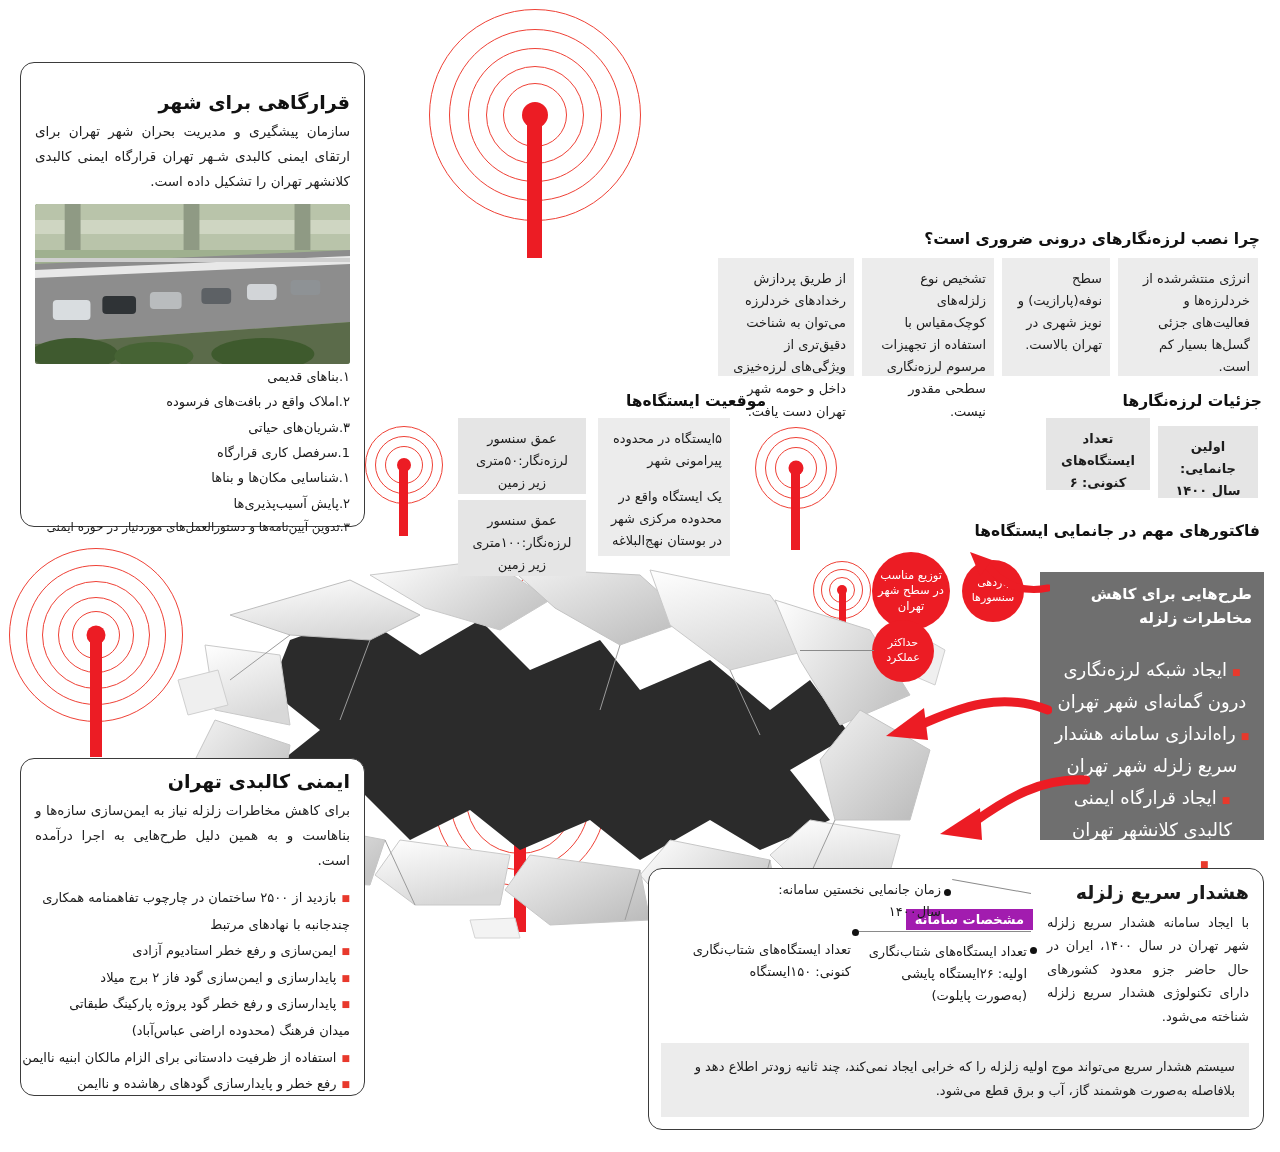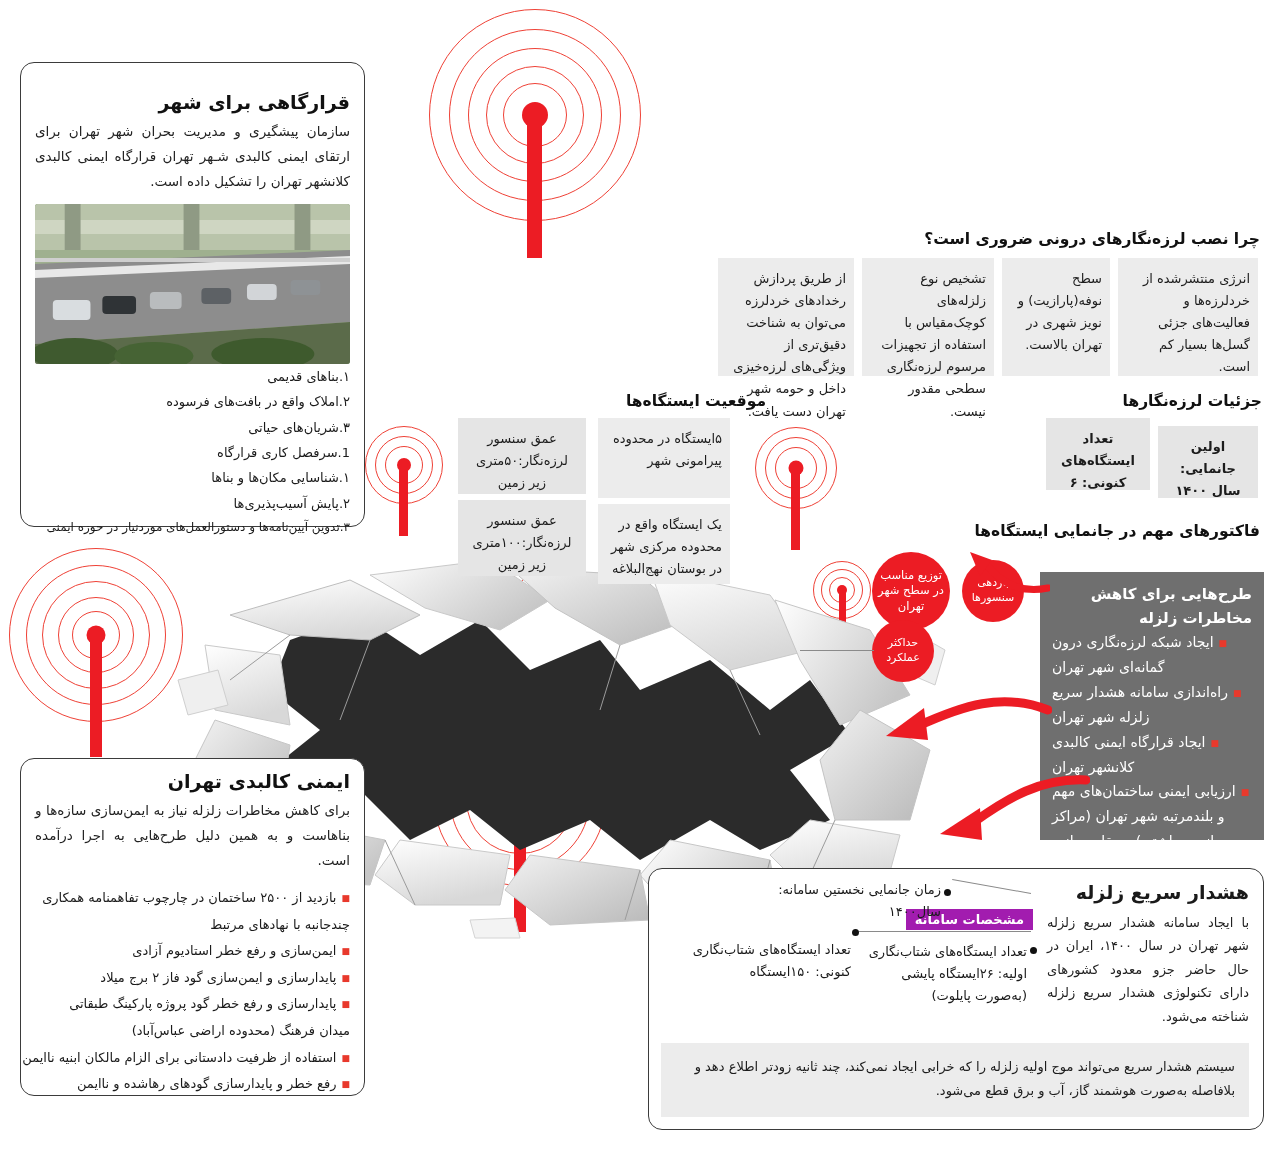--- a/index.html
+++ b/index.html
@@ -39,21 +39,21 @@
     background:#e5e5e5;font-size:13px;line-height:1.7;text-align:center;
     padding:10px 9px;color:#1c1c1c;
   }
   .sec-head{
     font-weight:bold;font-size:15.5px;text-align:right;color:#111;
   }
   .dark-panel{
     background:#6f6f6f;color:#fff;padding:10px 12px;
   }
   .dark-panel .dp-title{font-weight:bold;font-size:15px;line-height:1.6;text-align:right;color:#fff;}
-  .dark-panel .dp-list{font-size:14px;line-height:1.78;text-align:left;margin-top:0;}
+  .dark-panel .dp-list{font-size:18px;line-height:1.78;text-align:center;margin-top:24px;}
   .dp-list div::before{content:"\25A0";color:#e8392c;font-size:9px;margin-left:5px;vertical-align:1px;}
   .list-red div::before{content:"\25A0";color:#e8392c;font-size:9px;margin-left:5px;vertical-align:1px;}
 
   .redtag{
     background:#a21caf;color:#fff;font-weight:bold;font-size:13px;
     padding:3px 9px;display:inline-block;
   }
 
   .dot{width:7px;height:7px;border-radius:50%;background:#111;position:absolute;}
   .leader{position:absolute;background:#8a8a8a;height:1px;}
@@ -221,21 +221,21 @@
 
 <div class="gbox abs" style="left:1118px;top:258px;width:140px;height:118px;">انرژی منتشرشده از خردلرزه‌ها و فعالیت‌های جزئی گسل‌ها بسیار کم است.</div>
 <div class="gbox abs" style="left:1002px;top:258px;width:108px;height:118px;">سطح نوفه(پارازیت) و نویز شهری در تهران بالاست.</div>
 <div class="gbox abs" style="left:862px;top:258px;width:132px;height:118px;">تشخیص نوع زلزله‌های کوچک‌مقیاس با استفاده از تجهیزات مرسوم لرزه‌نگاری سطحی مقدور نیست.</div>
 <div class="gbox abs" style="left:718px;top:258px;width:136px;height:118px;">از طریق پردازش رخدادهای خردلرزه می‌توان به شناخت دقیق‌تری از ویژگی‌های لرزه‌خیزی داخل و حومه شهر تهران دست یافت.</div>
 
 <div class="sec-head abs" style="left:596px;top:392px;width:200px;text-align:center;">موقعیت ایستگاه‌ها</div>
 <div class="sec-head abs" style="left:862px;top:392px;width:400px;text-align:right;">جزئیات لرزه‌نگارها</div>
 
 <div class="gbox abs" style="left:598px;top:418px;width:132px;height:80px;">۵ایستگاه در محدوده پیرامونی شهر</div>
-<div class="gbox abs" style="left:598px;top:504px;width:132px;height:80px;">یک ایستگاه واقع در محدوده مرکزی شهر در بوستان نهج‌البلاغه</div>
+<div class="gbox abs" style="left:598px;top:476px;width:132px;height:80px;">یک ایستگاه واقع در محدوده مرکزی شهر در بوستان نهج‌البلاغه</div>
 
 <div class="cbox abs" style="left:458px;top:418px;width:128px;height:76px;">عمق سنسور لرزه‌نگار:۵۰متری زیر زمین</div>
 <div class="cbox abs" style="left:458px;top:500px;width:128px;height:76px;">عمق سنسور لرزه‌نگار:۱۰۰متری زیر زمین</div>
 
 <div class="cbox abs" style="left:1158px;top:418px;width:100px;height:72px;font-weight:bold;margin-top:8px;">اولین جانمایی: سال ۱۴۰۰</div>
 <div class="cbox abs" style="left:1046px;top:418px;width:104px;height:72px;font-weight:bold;">تعداد ایستگاه‌های کنونی: ۶</div>
 
 <div class="sec-head abs" style="left:830px;top:522px;width:430px;text-align:right;">فاکتورهای مهم در جانمایی ایستگاه‌ها</div>
 
 <div class="abs" style="left:872px;top:552px;width:78px;height:78px;border-radius:50%;background:#ec1c24;color:#fff;

